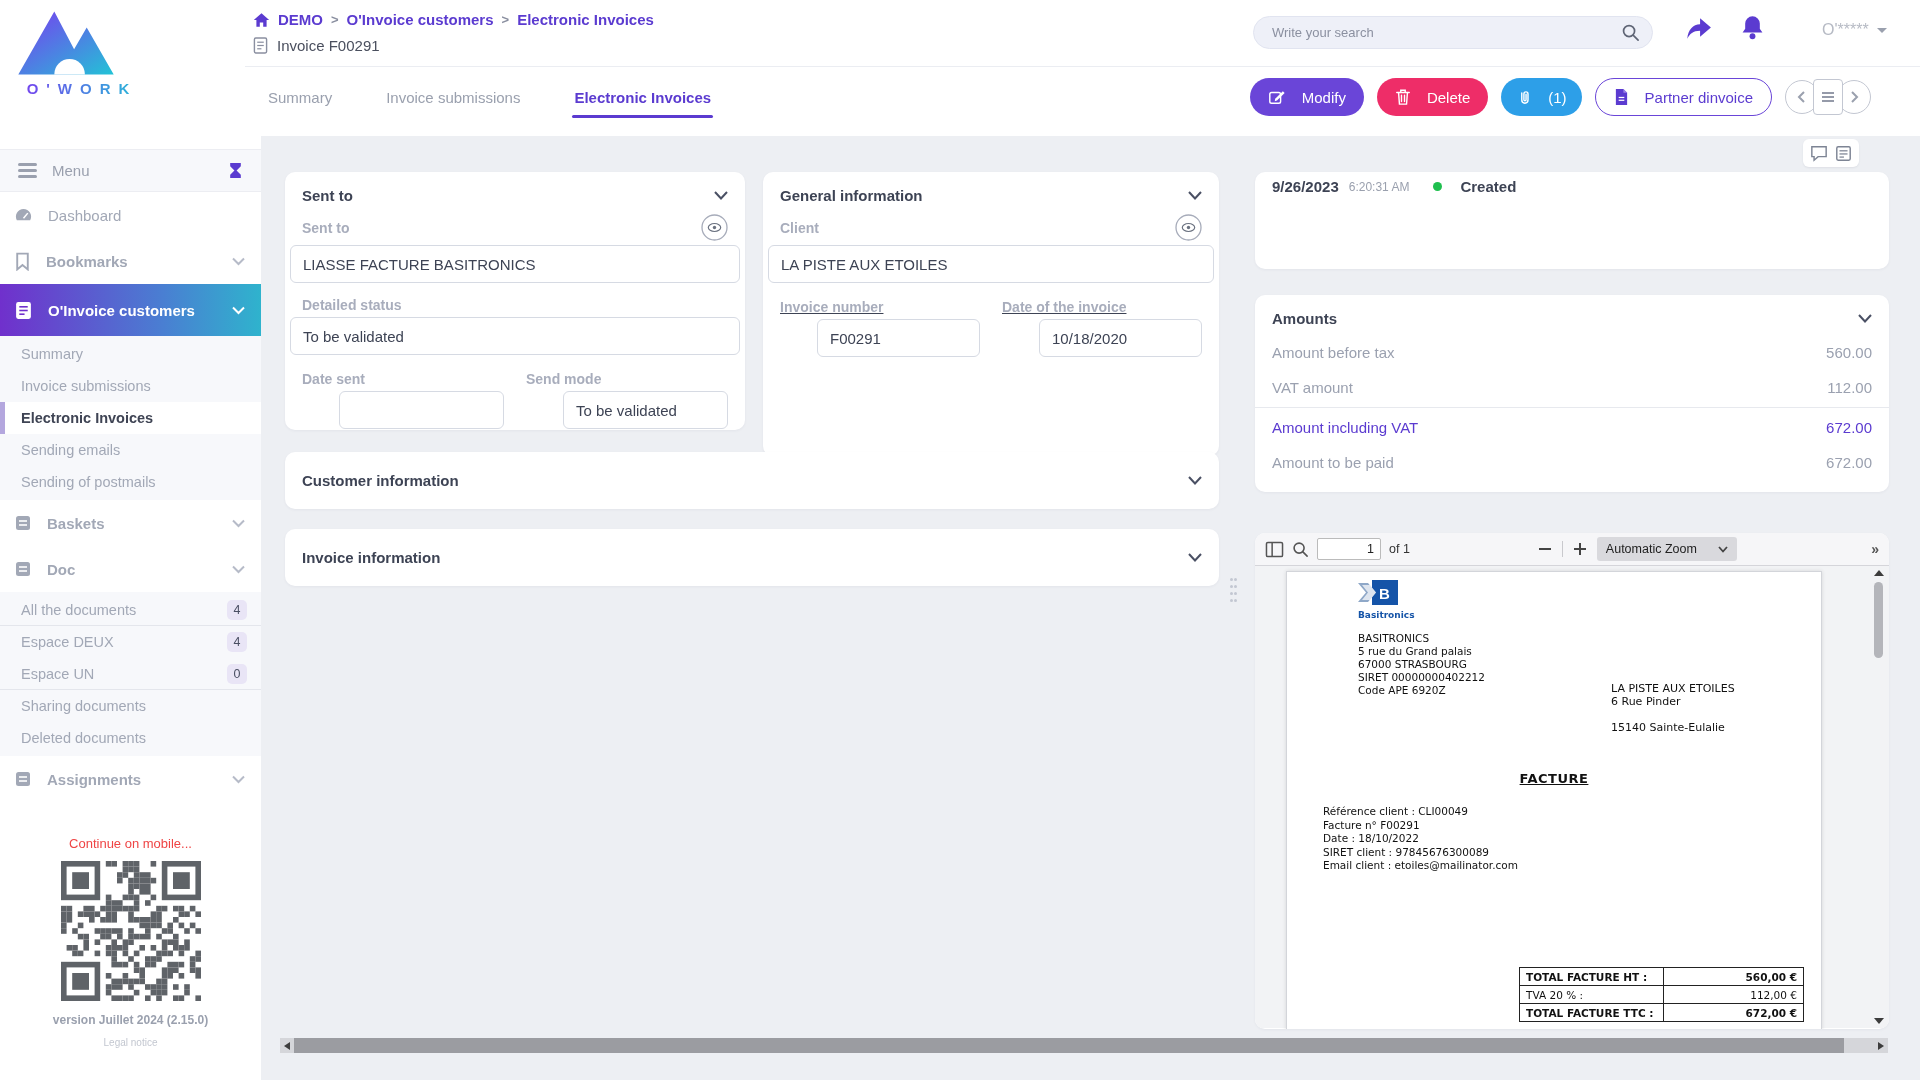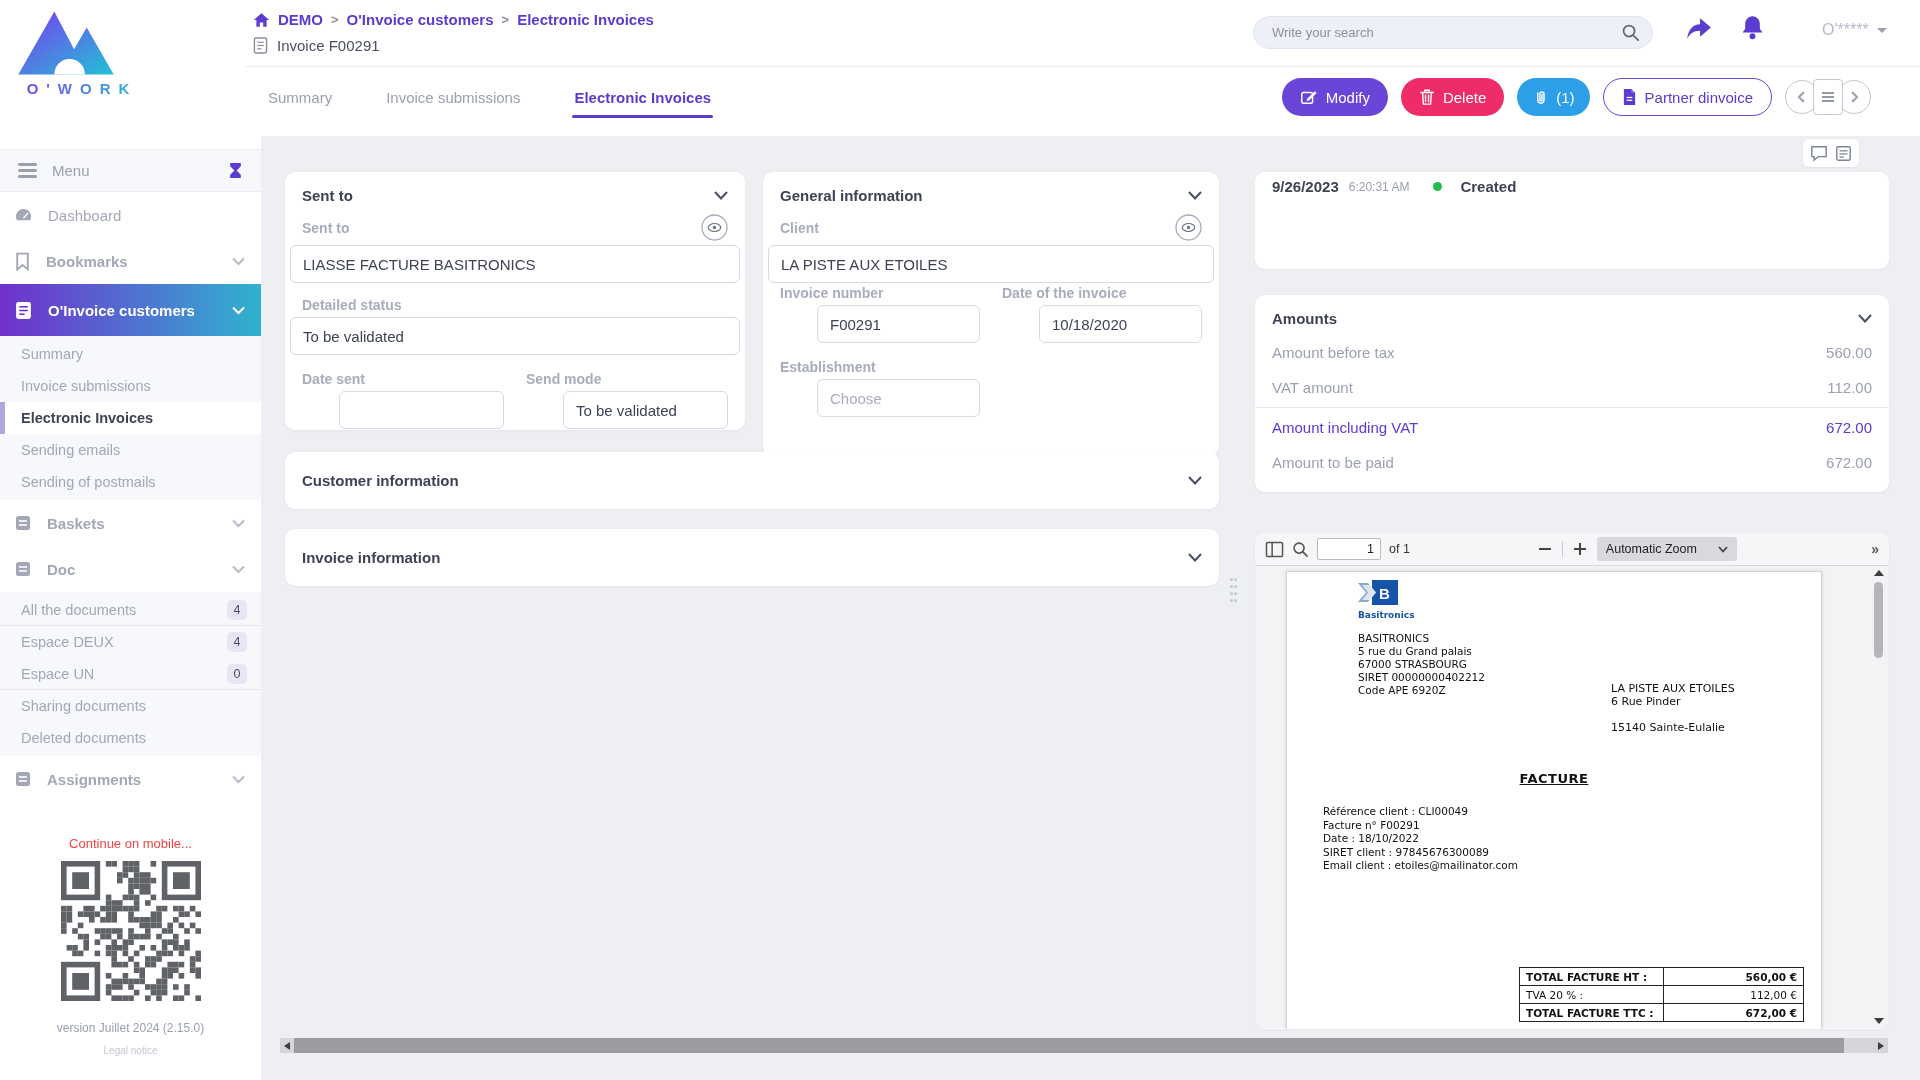--- a/index.html
+++ b/index.html
@@ -28,21 +28,21 @@
   .caret { width:0; height:0; border:5px solid transparent; border-top-color:#9aa0ae; margin-top:5px; }
   .hdr-divider { position:absolute; left:245px; right:0; top:66px; height:1px; background:#ebedf2; }
 
   .tabs { position:absolute; left:266px; top:78px; display:flex; gap:50px; height:46px; align-items:center; }
   .tab { font-size:15px; color:#9aa0ae; cursor:pointer; position:relative; padding:6px 2px 14px; }
   .tab.active { color:#5b3bd0; font-weight:bold; }
   .tab.active::after { content:""; position:absolute; left:0; right:0; bottom:2px; height:3px;
     background:#5b3bd0; border-radius:2px; }
 
   .actions { position:absolute; right:49px; top:78px; display:flex; align-items:center; gap:13px; }
-  .btn { height:38px; border-radius:19px; display:flex; align-items:center; gap:8px; padding:0 18px;
+  .btn { height:38px; border-radius:19px; display:flex; align-items:center; gap:16px; padding:0 18px;
     font-size:15px; color:#fff; border:none; cursor:pointer; font-family:"Liberation Sans",sans-serif; }
   .btn-modify { background:#6a45d8; }
   .btn-delete { background:#ee2d68; }
   .btn-attach { background:#2d9fe8; padding:0 15px; }
   .btn-partner { background:#fff; border:1px solid #6a45d8; color:#5b3bd0; }
   .pager { display:flex; align-items:center; }
   .pager-btn { width:34px; height:34px; border:1px solid #c3c7d2; background:#fff; border-radius:50%;
     display:flex; align-items:center; justify-content:center; cursor:pointer; }
   .pager-mid { width:30px; height:36px; border:1px solid #c3c7d2; background:#fff; border-radius:4px;
     display:flex; align-items:center; justify-content:center; margin:0 -6px; z-index:2; cursor:pointer; }
@@ -68,21 +68,21 @@
   .sub-item.active { background:#fff; border-left:5px solid #b4a7de; padding-left:16px;
     font-weight:bold; color:#3f4454; }
   .sub-item.divided { border-bottom:1px solid #e4e6ec; }
   .badge { margin-left:auto; background:#e9e5f6; color:#4a4f63; min-width:20px; height:20px;
     border-radius:5px; font-size:12.5px; display:flex; align-items:center; justify-content:center;
     padding:0 4px; }
   .badge:empty { display:none; }
   .mobile-block { text-align:center; margin-top:34px; }
   .mobile-label { font-size:13px; color:#ef4444; }
   .qr-box { width:140px; height:140px; margin:10px auto 0; }
-  .version { text-align:center; font-size:12px; color:#9aa0ae; margin-top:20px; }
+  .version { text-align:center; font-size:12px; color:#9aa0ae; margin-top:12px;font-weight:bold; }
   .legal { text-align:center; font-size:10px; color:#c3c7d0; margin-top:10px; cursor:pointer; }
 
   
   .main { position:absolute; left:261px; top:136px; right:0; bottom:0; background:#edeff3; overflow:hidden; }
   .card { position:absolute; background:#fff; border-radius:10px; box-shadow:0 1px 3px rgba(40,45,80,.05); }
   .card-head { display:flex; align-items:center; justify-content:space-between; padding:15px 17px 8px; }
   .card-title { font-size:15px; font-weight:bold; color:#3d4354; }
   .mini-icons { position:absolute; right:61px; top:3px; width:56px; height:28px; background:#fff;
     border-radius:6px; display:flex; align-items:center; justify-content:space-evenly;
     box-shadow:0 1px 2px rgba(40,45,80,.08); }
@@ -690,42 +690,33 @@
     </div>
     <div class="field-label-row">
       <span class="field-label">Client</span>
       <svg class="eye-btn" width="27" height="27" viewBox="0 0 27 27">
         <circle cx="13.5" cy="13.5" r="12.5" fill="#fff" stroke="#a7acba" stroke-width="1.3"></circle>
         <ellipse cx="13.5" cy="13.5" rx="6.2" ry="4" fill="none" stroke="#6b7280" stroke-width="1.2"></ellipse>
         <circle cx="13.5" cy="13.5" r="1.7" fill="#6b7280"></circle>
         </svg>
     </div>
     <div class="fld"><input type="text" value="LA PISTE AUX ETOILES" style=""></div>
-    <div class="two-col" style="">
+    <div class="two-col" style="margin-top:14px;text-decoration:underline;">
       <div class="col">
         <div class="field-label-row">
             <span class="field-label">Invoice number</span>
           </div>
         <div class="fld"><input type="text" value="F00291" style=""></div>
       </div>
       <div class="col">
         <div class="field-label-row">
             <span class="field-label">Date of the invoice</span>
           </div>
         <div class="fld"><input type="text" value="10/18/2020" style=""></div>
       </div>
-    </div>
-    <div class="two-col" style="margin-top:14px;">
-      <div class="col">
-        <div class="field-label-row">
-            <span class="field-label">Establishment</span>
-          </div>
-        <div class="fld"><input type="text" placeholder="Choose" style=""></div>
-      </div>
-      <div class="col"></div>
     </div>
   </div>
 
   <div class="card" style="left:24px; top:316px; width:934px; height:57px;">
     <div class="collapsed-head">
       <span class="card-title">Customer information</span>
       <svg width="14" height="9" viewBox="0 0 14 9">
         <path d="M1 1 L7 7.5 L13 1" fill="none" stroke="#4a5064" stroke-width="2"></path>
         </svg>
     </div>

